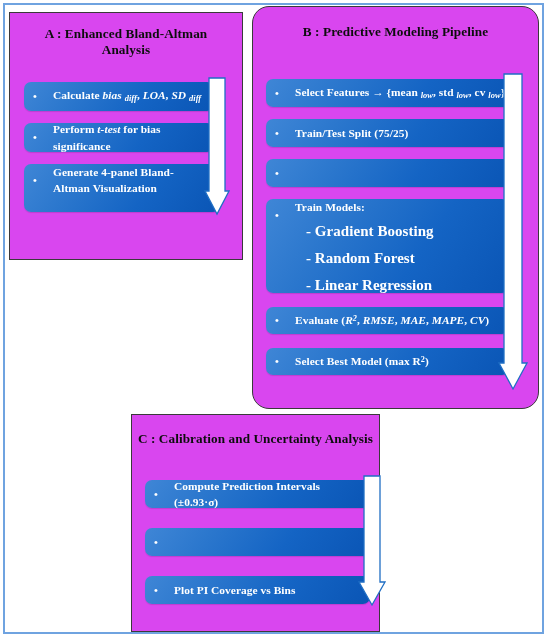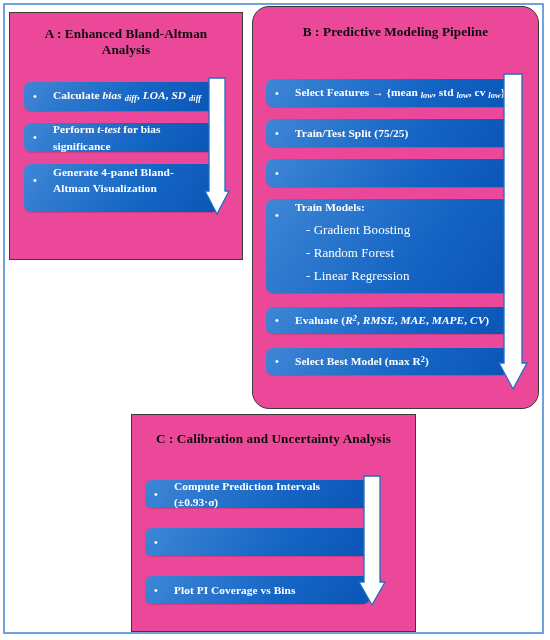--- a/index.html
+++ b/index.html
@@ -15,27 +15,27 @@
     width:541px;height:631px;
     border:2px solid #6fa3e0;
     box-sizing:border-box;
     background:#ffffff;
   }
   .canvas{position:absolute;left:0;top:0;width:550px;height:640px;}
 
   
   .panel{
     position:absolute;
-    background:#ec4899;
+    background:#d946ef;
     border:1.5px solid #3a3a3a;
     box-sizing:border-box;
   }
   #panel-a{left:9px;  top:12px;  width:234px; height:248px;}
   #panel-b{left:252px;top:6px;   width:287px; height:403px;border-radius:17px;}
-  #panel-c{left:131px;top:414px; width:285px; height:218px;}
+  #panel-c{left:131px;top:414px; width:249px; height:218px;}
 
   .panel-title{
     position:absolute;
     left:0;right:0;
     text-align:center;
     font-weight:bold;
     color:#0d0d0d;
     line-height:1.22;
     letter-spacing:0.1px;
   }
@@ -74,22 +74,22 @@
     letter-spacing:0.05px;
   }
   .step.multi{align-items:flex-start;}
   .step.multi .bullet{margin-top:11px;}
   .step.multi .step-text{padding-bottom:9px;}
 
   .sub-list{
     margin:3px 0 12px 0;
     padding:0;
     list-style:none;
-    font-weight:normal;
-    font-size:13px;
+    font-weight:bold;
+    font-size:15px;
     line-height:1.78;
   }
   .sub-list li{padding-left:11px;}
 
   em.it{font-style:italic;}
   .sub{font-size:0.74em;vertical-align:-0.26em;font-style:italic;}
   .sup{font-size:0.72em;vertical-align:0.42em;}
 
   
   .flow-arrow{position:absolute;}

